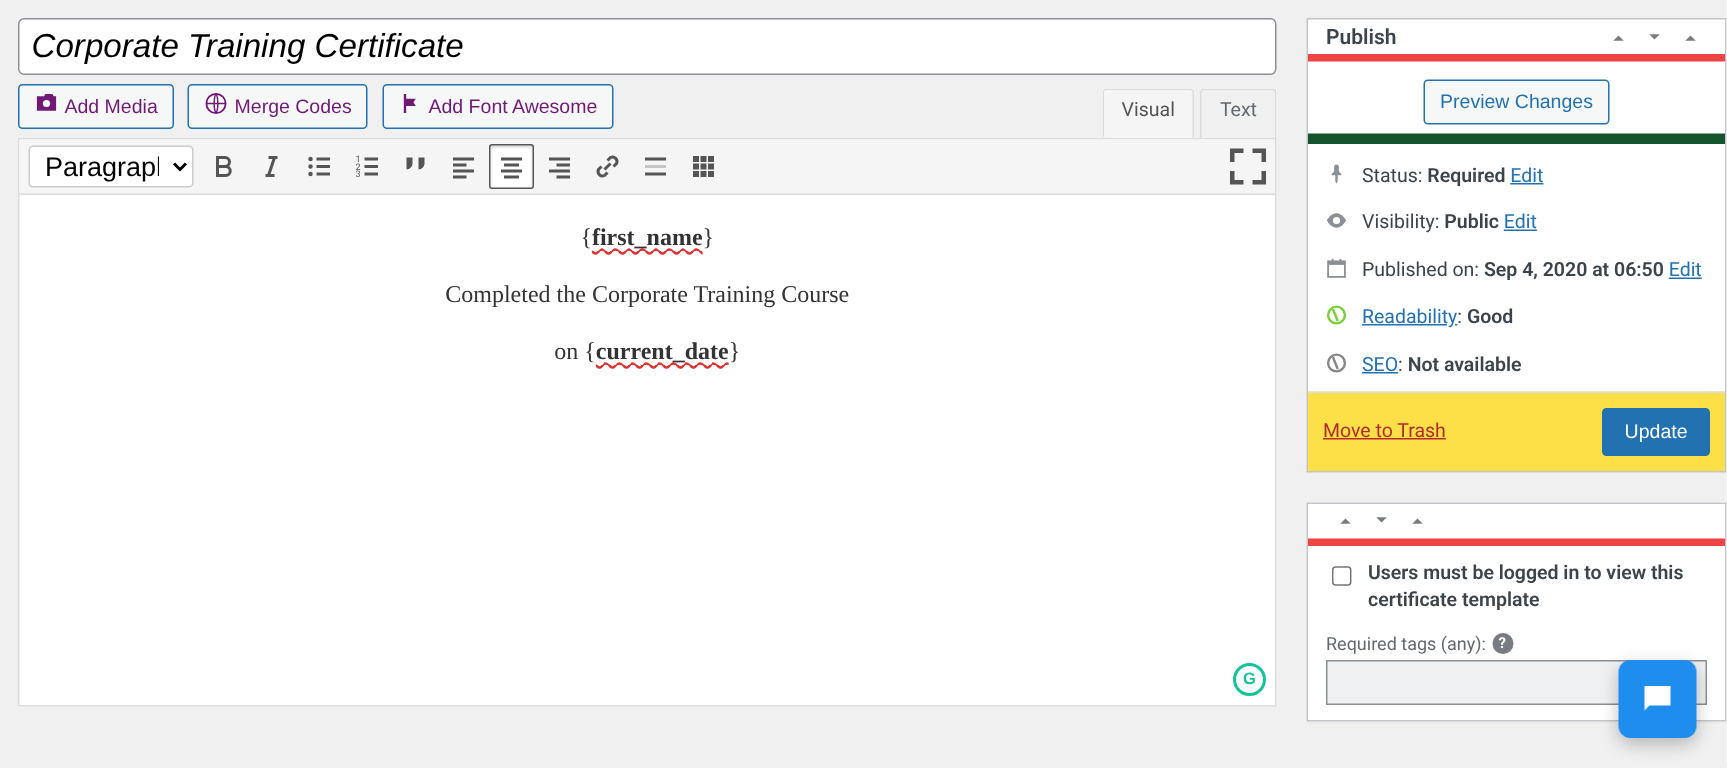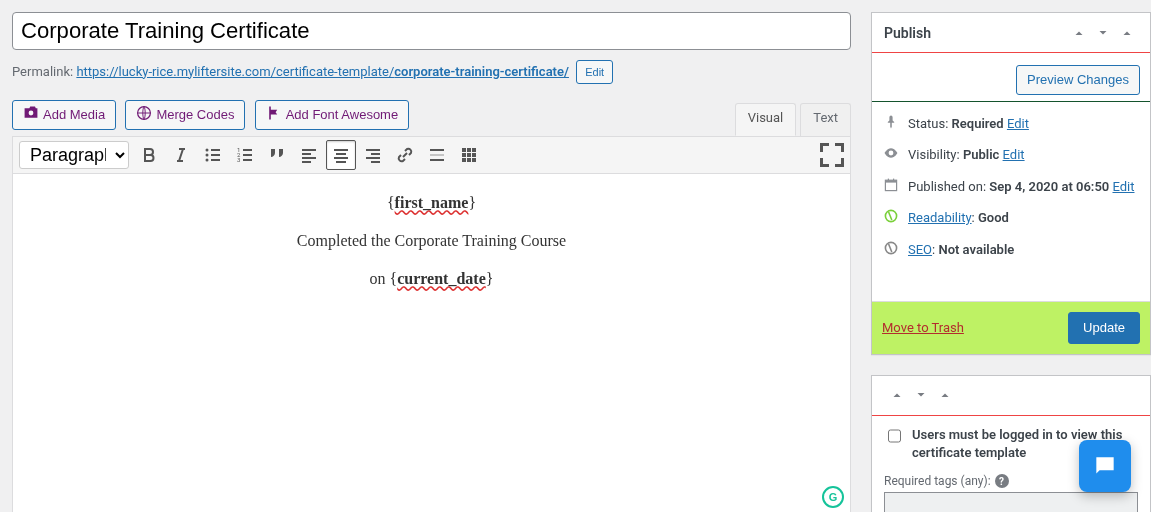--- a/index.html
+++ b/index.html
@@ -27,20 +27,21 @@
     width: 100%;
     padding: 3px 8px;
     font-size: 1.7em;
     line-height: 1.4;
     height: 1.7em;
     border: 1px solid #8c8f94;
     border-radius: 4px;
     background: #fff;
     outline: none;
     font-weight: 400;
+    font-style: italic;
   }
   .permalink-row {
     padding: 10px 0;
     font-size: 13px;
     color: #646970;
   }
   .permalink-row a.perm {
     color: #2271b1;
     text-decoration: underline;
   }
@@ -179,42 +180,42 @@
   }
   .postbox {
     background: #fff;
     border: 1px solid #c3c4c7;
     box-shadow: 0 1px 1px rgba(0,0,0,0.04);
     margin-bottom: 20px;
   }
   .postbox-header {
     display: flex;
     align-items: center;
-    border-bottom: 1px solid #ef4444;
+    border-bottom: 5px solid #ef4444;
     padding: 0 12px;
-    height: 40px;
+    height: 28px;
   }
   .postbox-header h2 {
     margin: 0;
     font-size: 14px;
     font-weight: 600;
     flex: 1;
   }
   .hbtn {
     width: 22px; height: 22px;
     display:inline-flex; align-items:center; justify-content:center;
     color:#787c82; cursor:pointer; margin-left:2px;
   }
   .hbtn svg { width:14px; height:14px; }
   .postbox-inside { padding: 6px 0 0; }
   .minor-actions {
     display: flex;
-    justify-content: flex-end;
+    justify-content: center;
     padding: 6px 10px;
-    border-bottom: 1px solid #14532d;
+    border-bottom: 7px solid #14532d;
   }
   .button-sec {
     display: inline-block;
     padding: 0 10px;
     height: 30px;
     line-height: 28px;
     font-size: 13px;
     border: 1px solid #2271b1;
     border-radius: 3px;
     color: #2271b1;
@@ -243,22 +244,21 @@
   .misc-icon svg { width: 16px; height: 16px; }
   .misc-text b { font-weight: 600; }
   .misc-text a { color: #2271b1; text-decoration: underline; cursor:pointer; }
   .yoast-green { color: #7ad03a; }
   .yoast-gray { color: #888; }
   .major-actions {
     display: flex;
     align-items: center;
     padding: 10px;
     border-top: 1px solid #dcdcde;
-    background: #bef264;
-    margin-top: 34px;
+    background: #fde047;
   }
   .trash-link {
     color: #b32d2e;
     text-decoration: underline;
     cursor: pointer;
     flex: 1;
   }
   .button-primary {
     display: inline-block;
     padding: 0 14px;
@@ -336,25 +336,20 @@
   }
   .media-row-wrap .media-buttons { flex:1; }
 </style>
 </head>
 <body>
 
 <div class="wrap">
   <div class="main-col">
     <input class="title-input" type="text" value="Corporate Training Certificate" style="">
 
-    <div class="permalink-row">
-      <span>Permalink:</span>
-      <a href="#" class="perm"><span>https://lucky-rice.myliftersite.com/certificate-template/</span><strong>corporate-training-certificate/</strong></a>
-      <button class="edit-slug">Edit</button>
-    </div>
 
     <div class="media-row-wrap">
       <div class="media-buttons">
         <button class="media-btn">
           <span class="icon">
             <svg viewBox="0 0 20 20" fill="currentColor">
                 <path d="M2 4h6l1-2h6l1 2h2v12H2V4zm5 6a3 3 0 106 0 3 3 0 00-6 0z"></path>
               </svg>
           </span>
           <span>Add Media</span>

